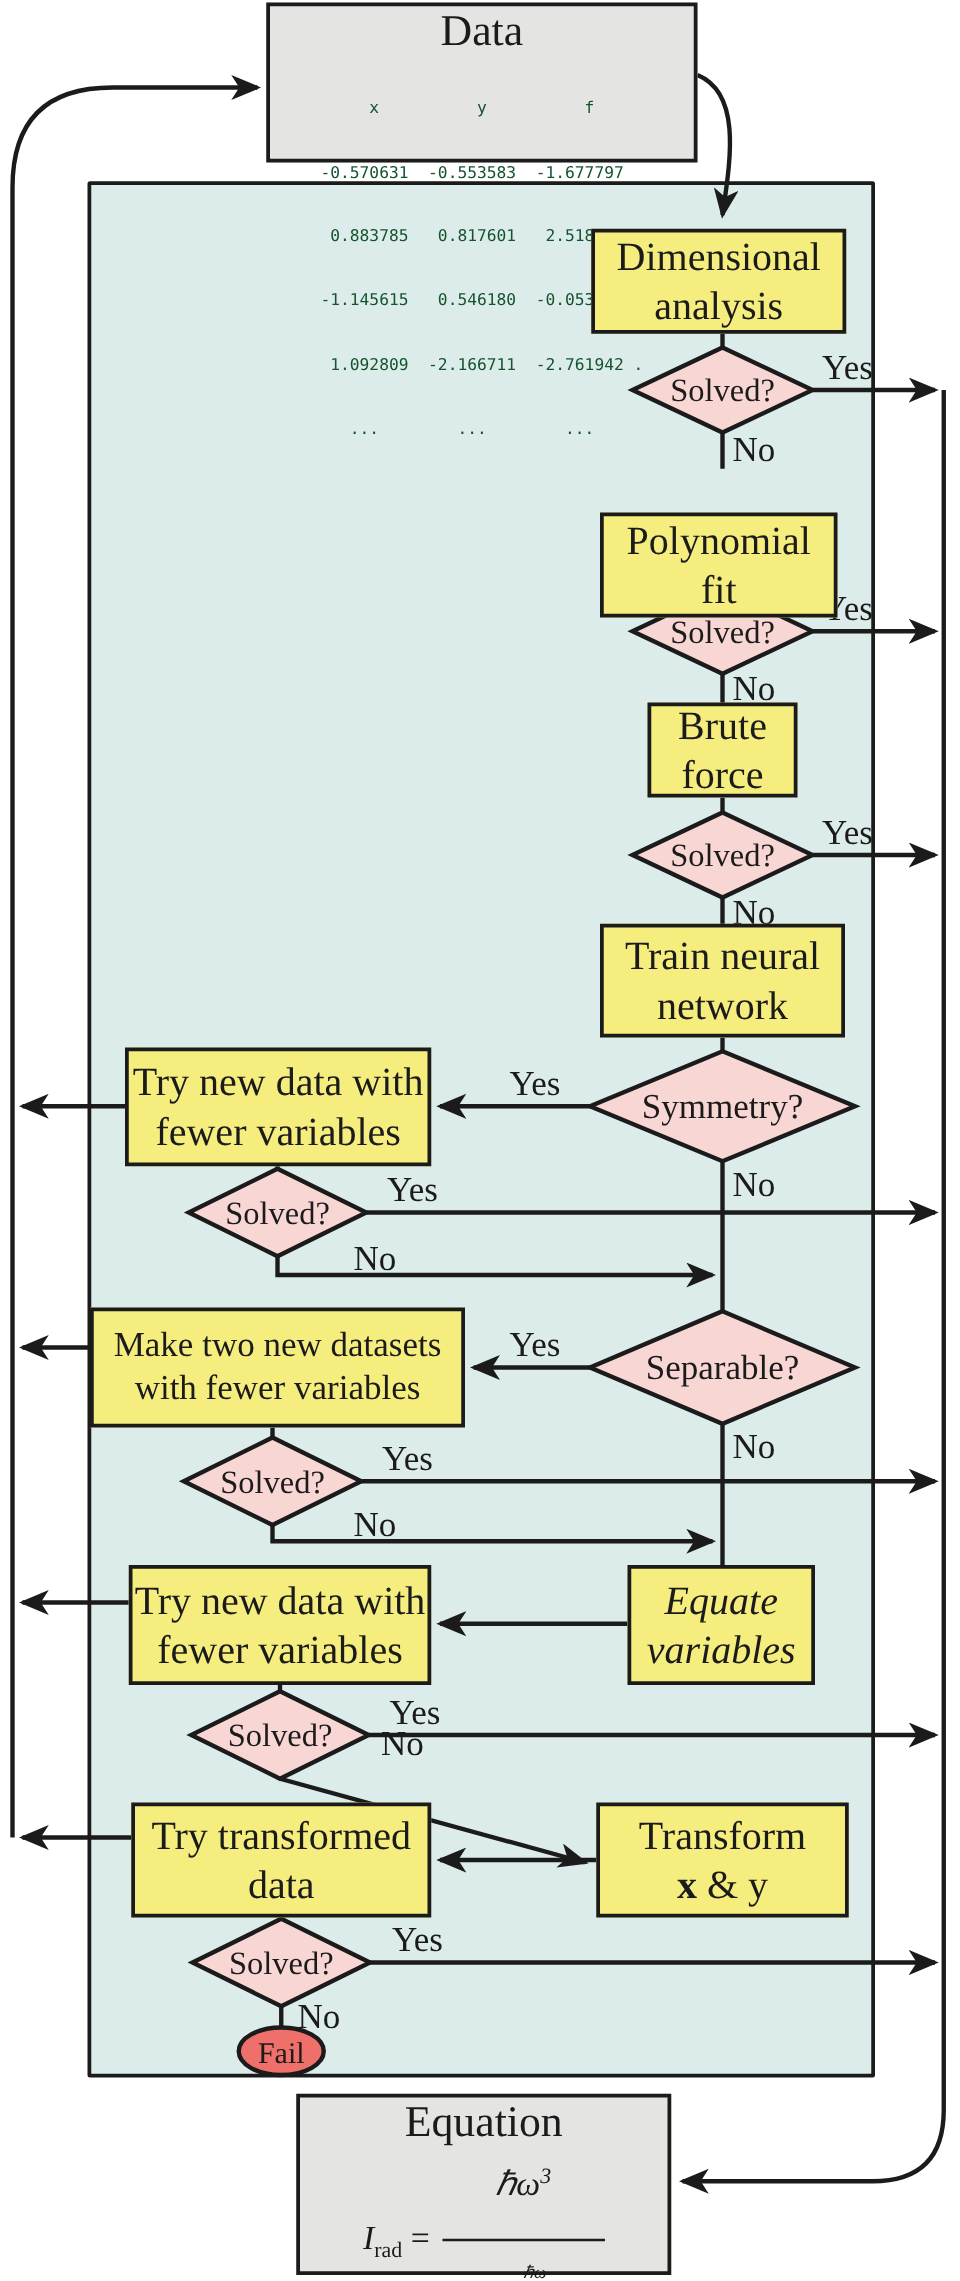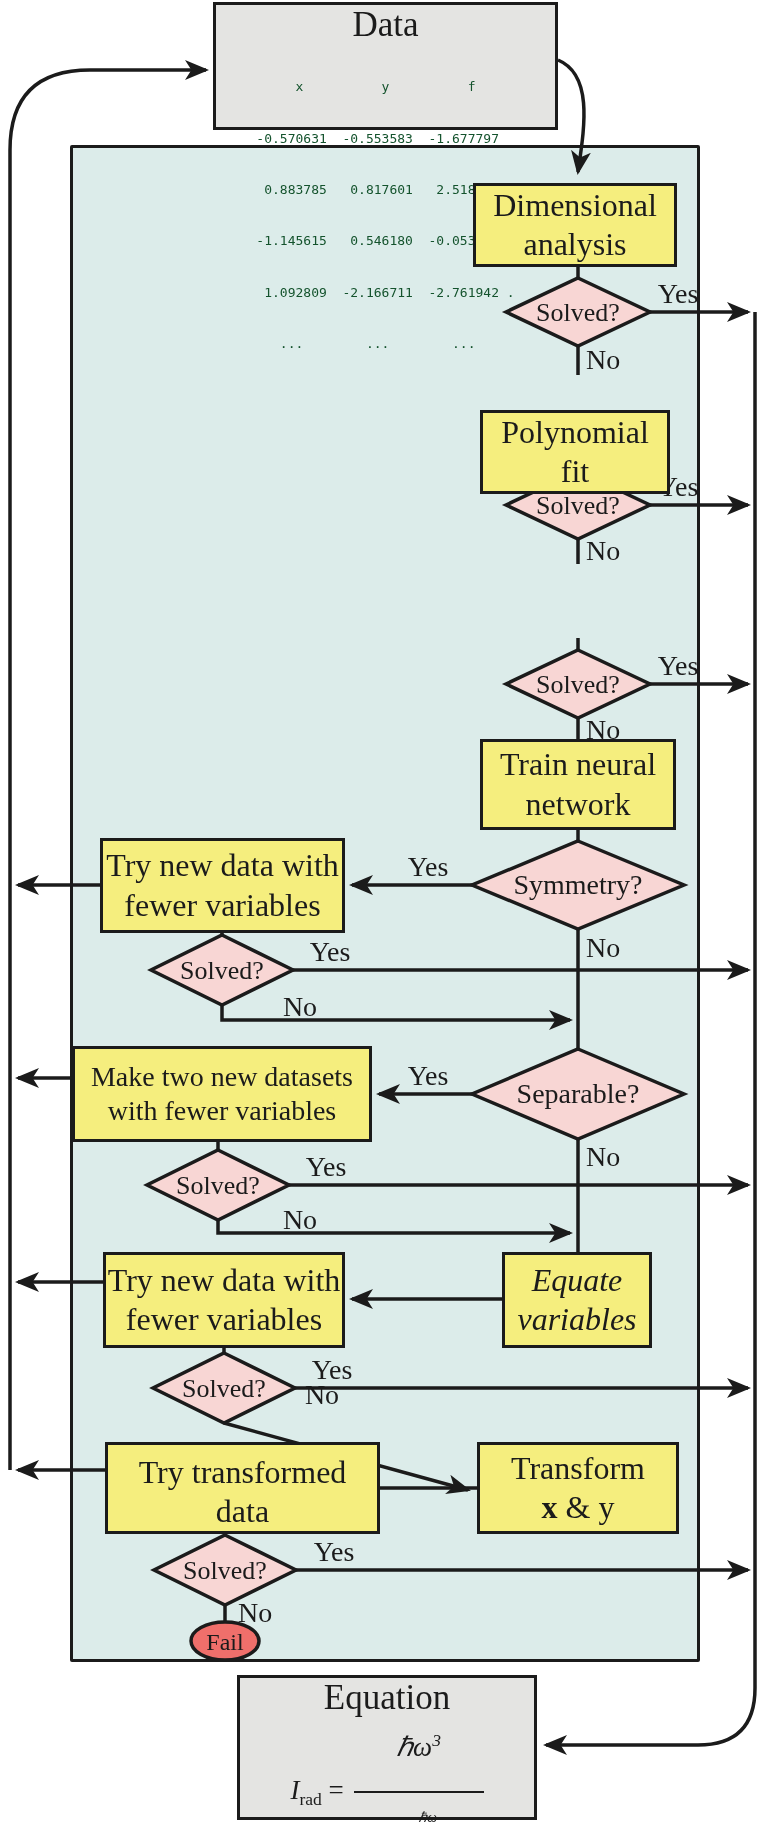--- a/index.html
+++ b/index.html
@@ -147,20 +147,24 @@
   <div class="pbox" style="left:473px;top:183px;width:204px;height:84px;">
     <div>Dimensional</div>
     <div>analysis</div>
   </div>
 
   <div class="pbox" style="left:480px;top:373px;width:190px;height:84px;margin-top:37px;">
     <div>Polynomial</div>
     <div>fit</div>
   </div>
 
+  <div class="pbox" style="left:518px;top:562px;width:120px;height:76px;">
+    <div>Brute</div>
+    <div>force</div>
+  </div>
 
   <div class="pbox" style="left:480px;top:739px;width:196px;height:91px;">
     <div>Train neural</div>
     <div>network</div>
   </div>
 
   <div class="pbox" style="left:100px;top:838px;width:245px;height:95px;">
     <div>Try new data with</div>
     <div>fewer variables</div>
   </div>
@@ -178,21 +182,21 @@
   <div class="pbox" style="left:103px;top:1252px;width:242px;height:96px;">
     <div>Try new data with</div>
     <div>fewer variables</div>
   </div>
 
   <div class="pbox" style="left:477px;top:1442px;width:202px;height:92px;">
     <div>Transform</div>
     <div><b>x</b><span> &amp; y</span></div>
   </div>
 
-  <div class="pbox" style="left:105px;top:1442px;width:275px;height:92px;justify-content:flex-end;">
+  <div class="pbox" style="left:105px;top:1442px;width:240px;height:92px;">
     <div>Try transformed</div>
     <div>data</div>
   </div>
 
   <div class="gbox" style="left:237px;top:1675px;width:300px;height:145px;">
     <div class="gtitle">Equation</div>
     <div class="eqwrap">
       <span><span>I</span><sub style="font-style:normal">rad</sub>&nbsp;<span style="font-style:normal">=</span></span>
       <span class="frac">
         <span><span>ℏω</span><sup>3</sup></span>

